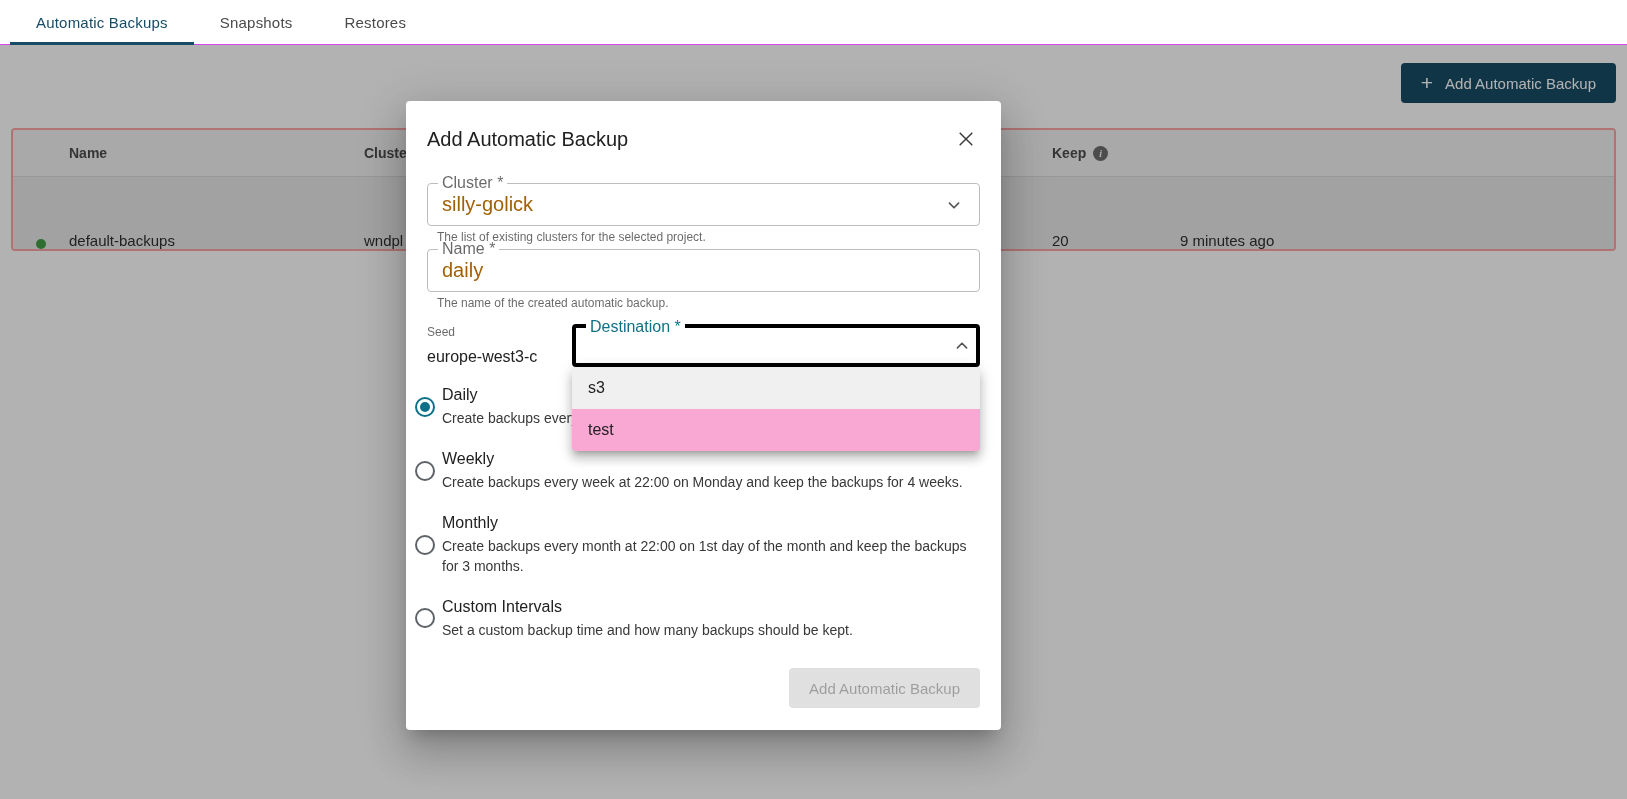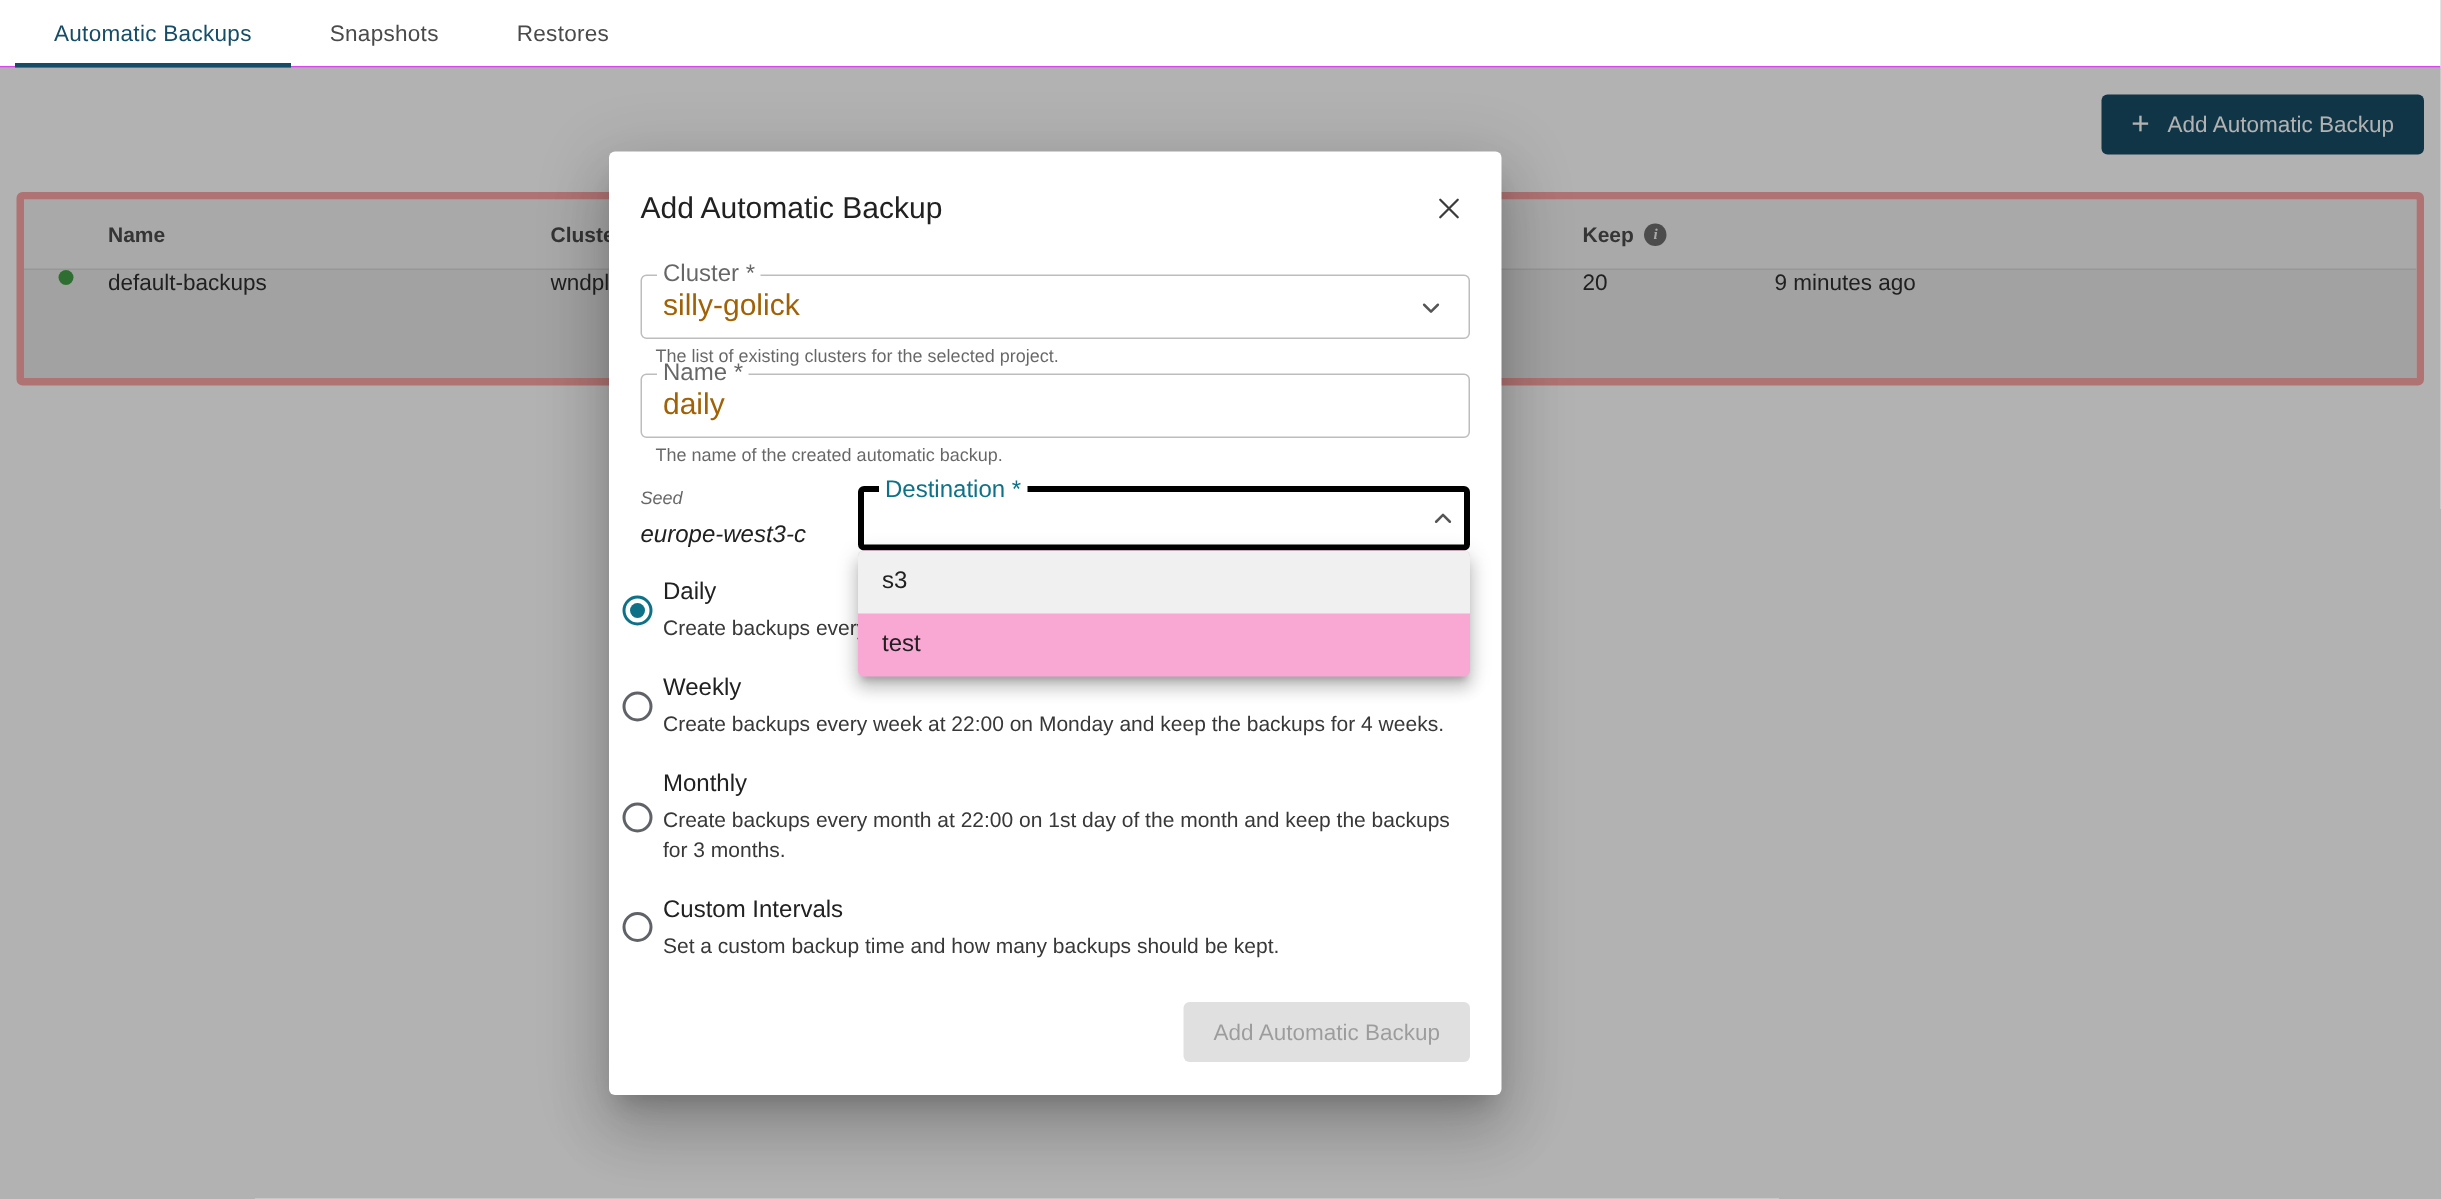--- a/index.html
+++ b/index.html
@@ -54,38 +54,38 @@
     padding:0 20px;
     display:flex;
     align-items:center;
     gap:12px;
     cursor:pointer;
   }
   .plus-icon { font-size:21px; font-weight:400; line-height:1; margin-top:-2px; }
 
   .table {
     margin-top:25px;
-    border:5px solid #fca5a5;
+    border:2px solid #fca5a5;
     border-radius:4px;
     overflow:hidden;
     background:#fff;
   }
   .thead {
     display:flex;
     height:46px;
     align-items:center;
     background:#f3f3f3;
     font-size:14px;
     font-weight:600;
     color:#4d4d4d;
   }
   .trow {
     display:flex;
     height:73px;
-    align-items:flex-start;
+    align-items:flex-end;
     background:#e9e9e9;
     border-top:1px solid #d9d9d9;
     font-size:15px;
     color:#2f2f2f;
   }
   .col-status { width:56px; display:flex; justify-content:center; }
   .col-name { width:295px; }
   .col-cluster { width:688px; white-space:nowrap; overflow:hidden; }
   .col-keep { width:128px; display:flex; align-items:center; gap:7px; }
   .col-created { flex:1; }
@@ -146,21 +146,21 @@
   }
   .field .trailing-icon { flex:none; display:flex; align-items:center; cursor:pointer; }
   .field.focused { border:4px solid #000000; padding:0 3px; }
   .field.focused .flabel { color:#0E7187; }
   .helper { font-size:12px; color:rgba(0,0,0,.6); margin:4px 10px 0; line-height:14px; }
 
   .m-cluster { margin-top:30px; }
   .m-name { margin-top:5px; }
 
   .seed-dest-row { display:flex; margin-top:14px; align-items:flex-start; }
-  .seed-block { width:145px; padding-top:1px;font-style:italic; }
+  .seed-block { width:145px; padding-top:1px; }
   .seed-label { font-size:12px; color:rgba(0,0,0,.6); }
   .seed-value { font-size:16px; color:#212121; margin-top:9px; }
   .dest-wrap { flex:1; position:relative; }
 
   .menu {
     position:absolute; top:43px; left:0; width:100%;
     background:#f9a8d4; border-radius:4px;
     box-shadow:0 5px 5px -3px rgba(0,0,0,.2), 0 8px 10px 1px rgba(0,0,0,.14), 0 3px 14px 2px rgba(0,0,0,.12);
     z-index:30;
     overflow:hidden;

